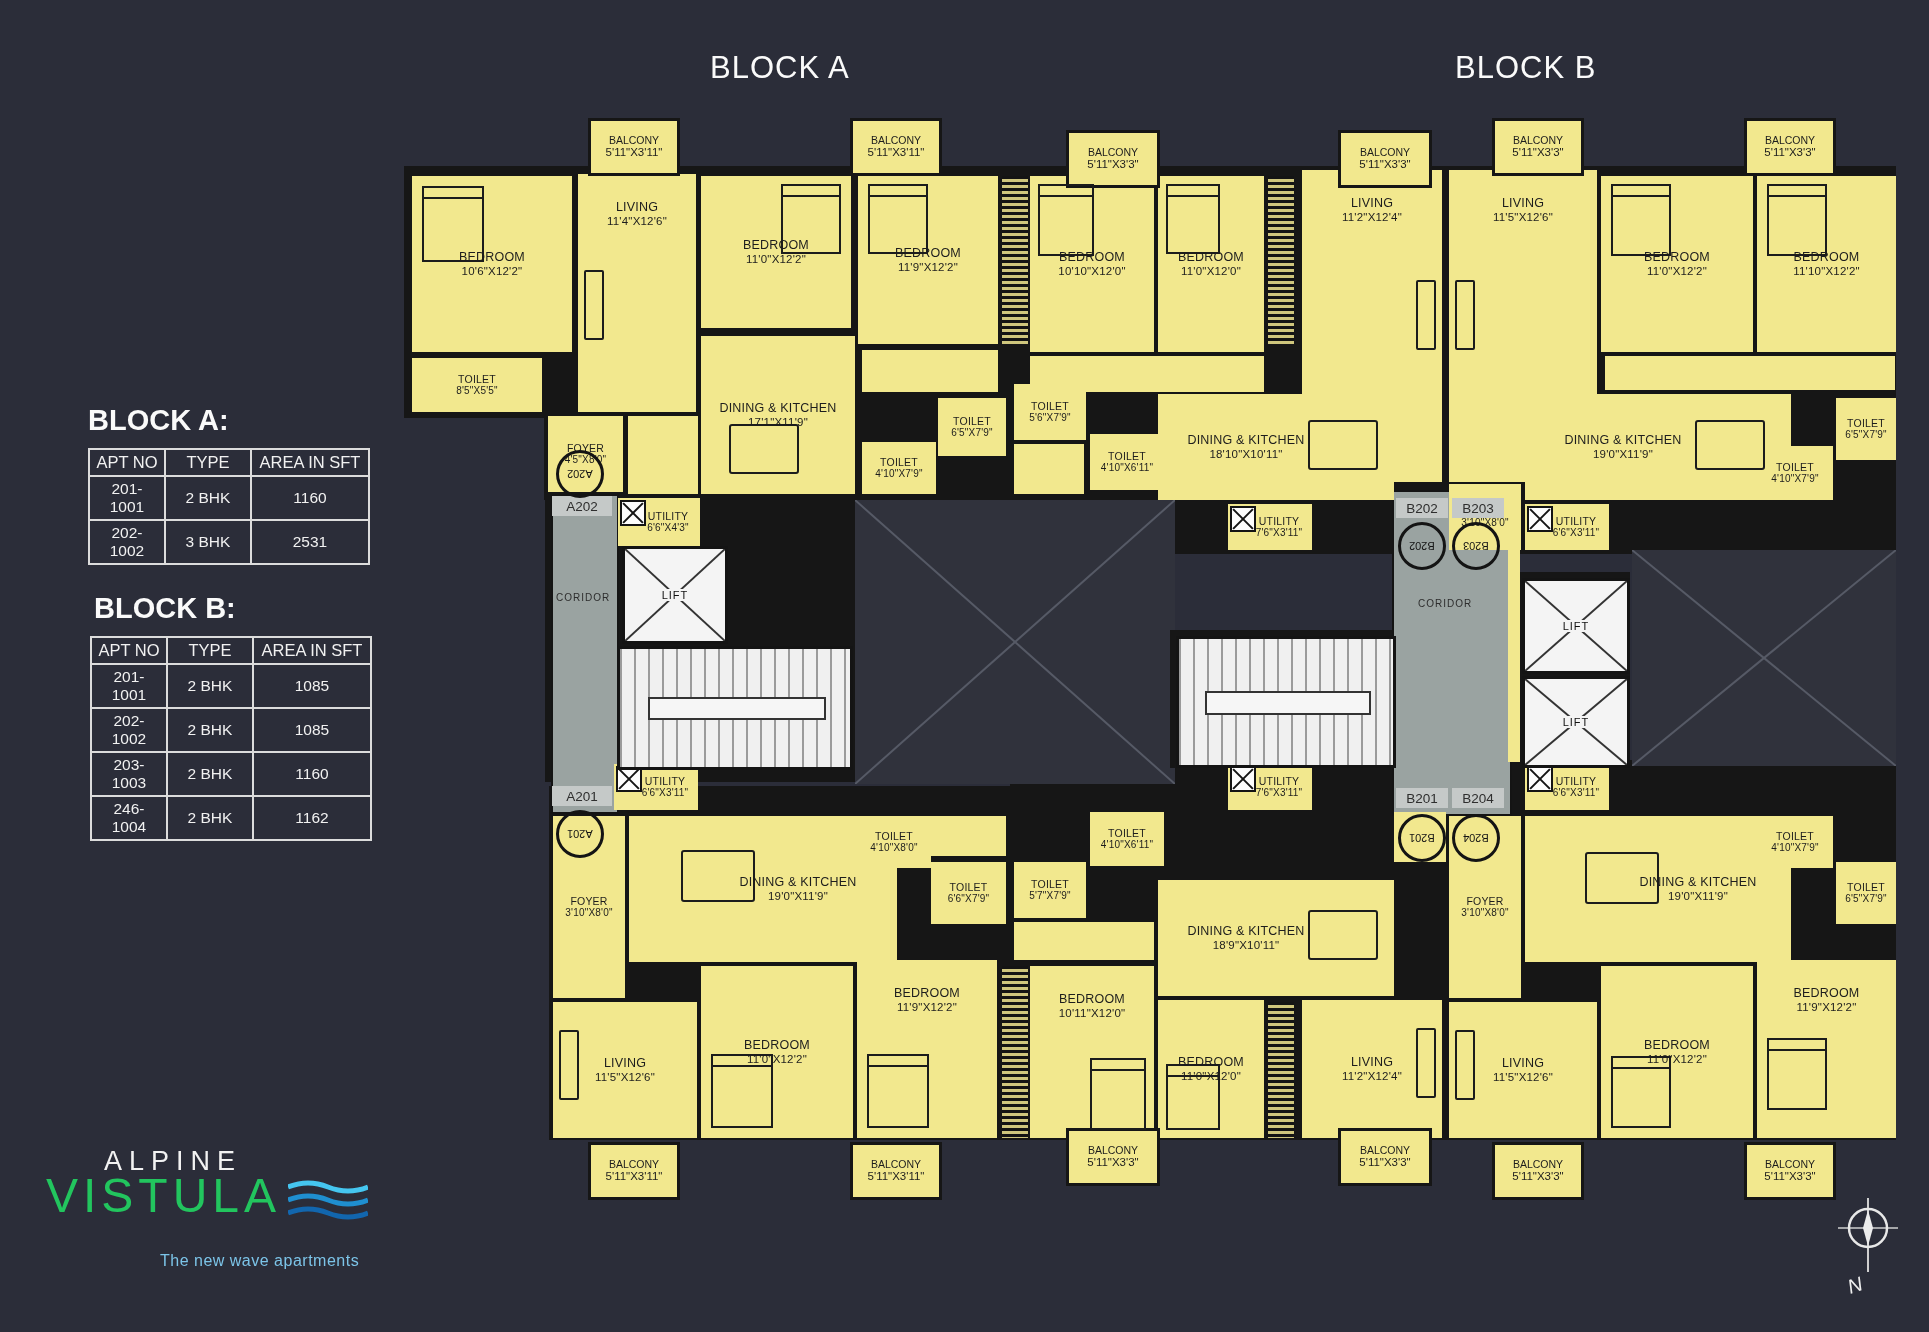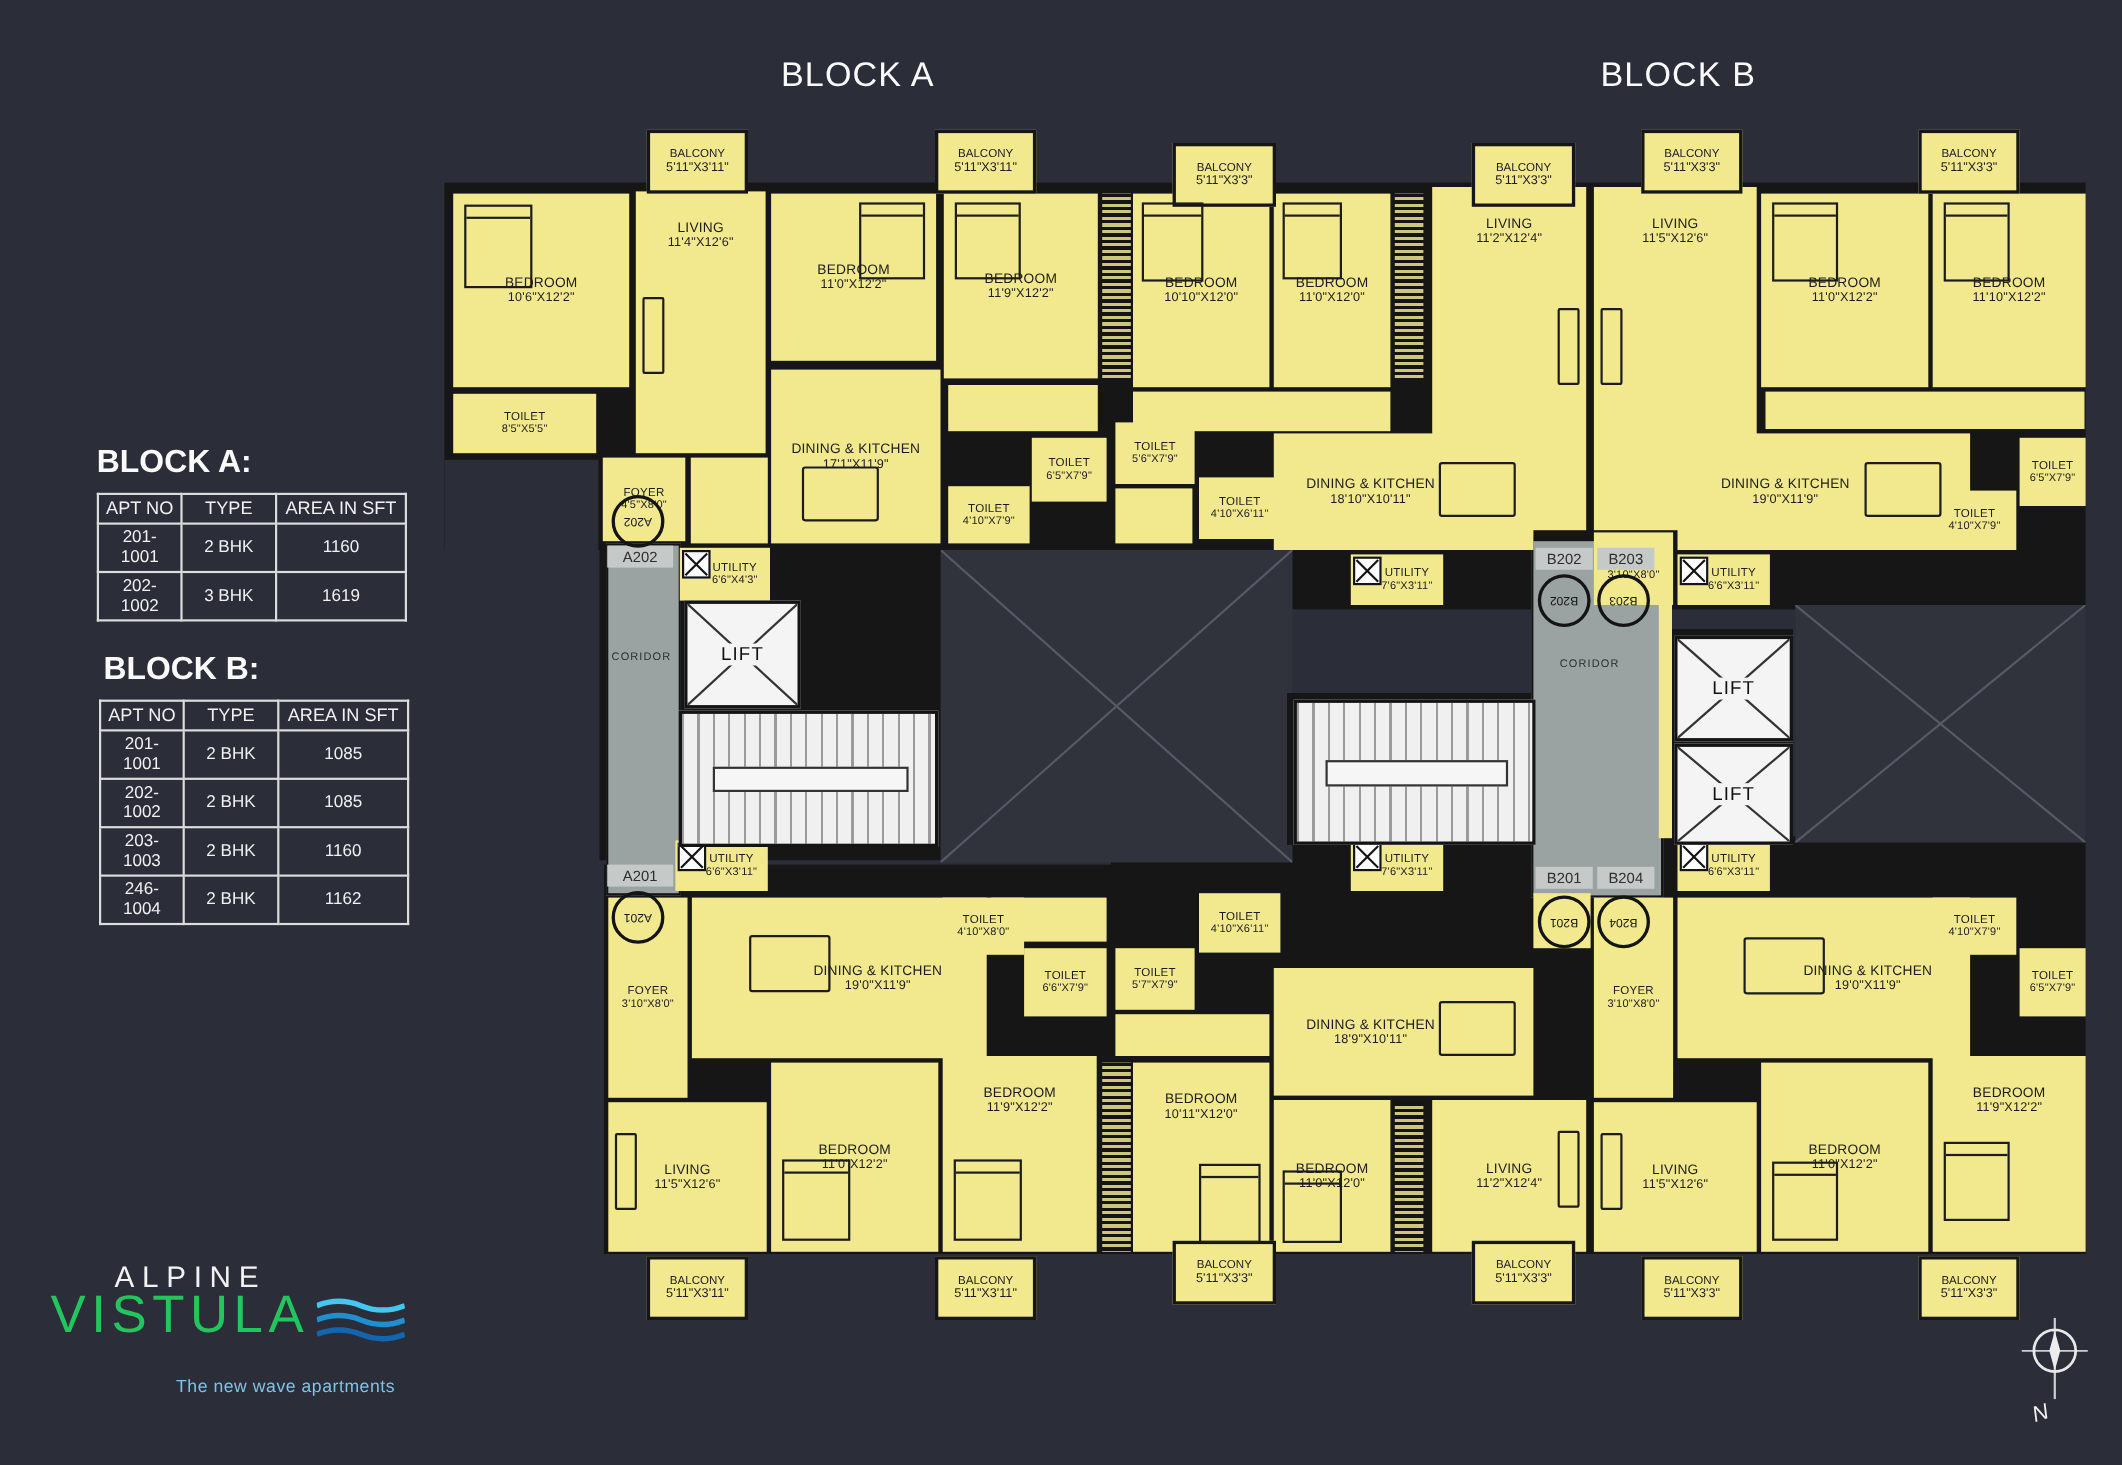--- a/index.html
+++ b/index.html
@@ -33,21 +33,21 @@
         justify-content:center;text-align:center;color:#1d1d1d;}
   .balc .rl{font-size:10.5px;line-height:1.15;}
   .corridor{position:absolute;background:#9aa3a1;border:2px solid #141414;}
   .cor-label{position:absolute;font-size:10px;color:#2d2d2d;letter-spacing:1px;z-index:4;}
   .chip{position:absolute;background:#c5c9c8;color:#2e2e2e;font-size:13.5px;display:flex;
         align-items:center;justify-content:center;z-index:5;}
   .circ{position:absolute;border:3px solid #141414;border-radius:50%;display:flex;align-items:center;
         justify-content:center;font-size:11px;color:#141414;z-index:5;}
   .circ span{transform:rotate(180deg);display:block;}
   .lift{position:absolute;background:#f4f4f4;border:3px solid #141414;display:flex;align-items:center;
-        justify-content:center;font-size:17px;color:#111;letter-spacing:1px;z-index:3;}
+        justify-content:center;font-size:11px;color:#111;letter-spacing:1px;z-index:3;}
   .lift svg{position:absolute;left:0;top:0;width:100%;height:100%;}
   .lift b{position:relative;z-index:2;font-weight:400;background:#f4f4f4;padding:0 3px;}
   .stairs{position:absolute;background:#f0f0f0;border:3px solid #141414;z-index:3;
           background-image:repeating-linear-gradient(90deg,rgba(70,70,70,.5) 0 2px,transparent 2px 14px);}
   .stairs .landing{position:absolute;left:12%;top:41%;width:76%;height:16%;background:#f6f6f6;border:2px solid #333;}
   .hatch{position:absolute;background:repeating-linear-gradient(180deg,#141414 0 3px,#cfc67d 3px 6px);}
   .duct{position:absolute;background:#f2e88e;}
   .wash{position:absolute;width:22px;height:22px;background:#fdfdfd;border:2px solid #141414;z-index:2;}
   .wash:before,.wash:after{content:'';position:absolute;left:-3px;top:10px;width:28px;height:2px;background:#141414;}
   .wash:before{transform:rotate(45deg);} .wash:after{transform:rotate(-45deg);}
@@ -78,21 +78,21 @@
       <th style="width:104px;">AREA IN SFT</th>
     </tr>
     <tr>
       <td>201-1001</td>
       <td>2 BHK</td>
       <td>1160</td>
     </tr>
     <tr>
       <td>202-1002</td>
       <td>3 BHK</td>
-      <td>1619</td>
+      <td>2531</td>
     </tr>
   </tbody>
     </table>
 
   <div class="abs tbl-title" style="left:94px;top:592px;">BLOCK B:</div>
   <table class="data abs" style="left:90px;top:636px;">
     <tbody>
         <tr>
       <th style="width:62px;">APT NO</th>
       <th style="width:72px;">TYPE</th>

